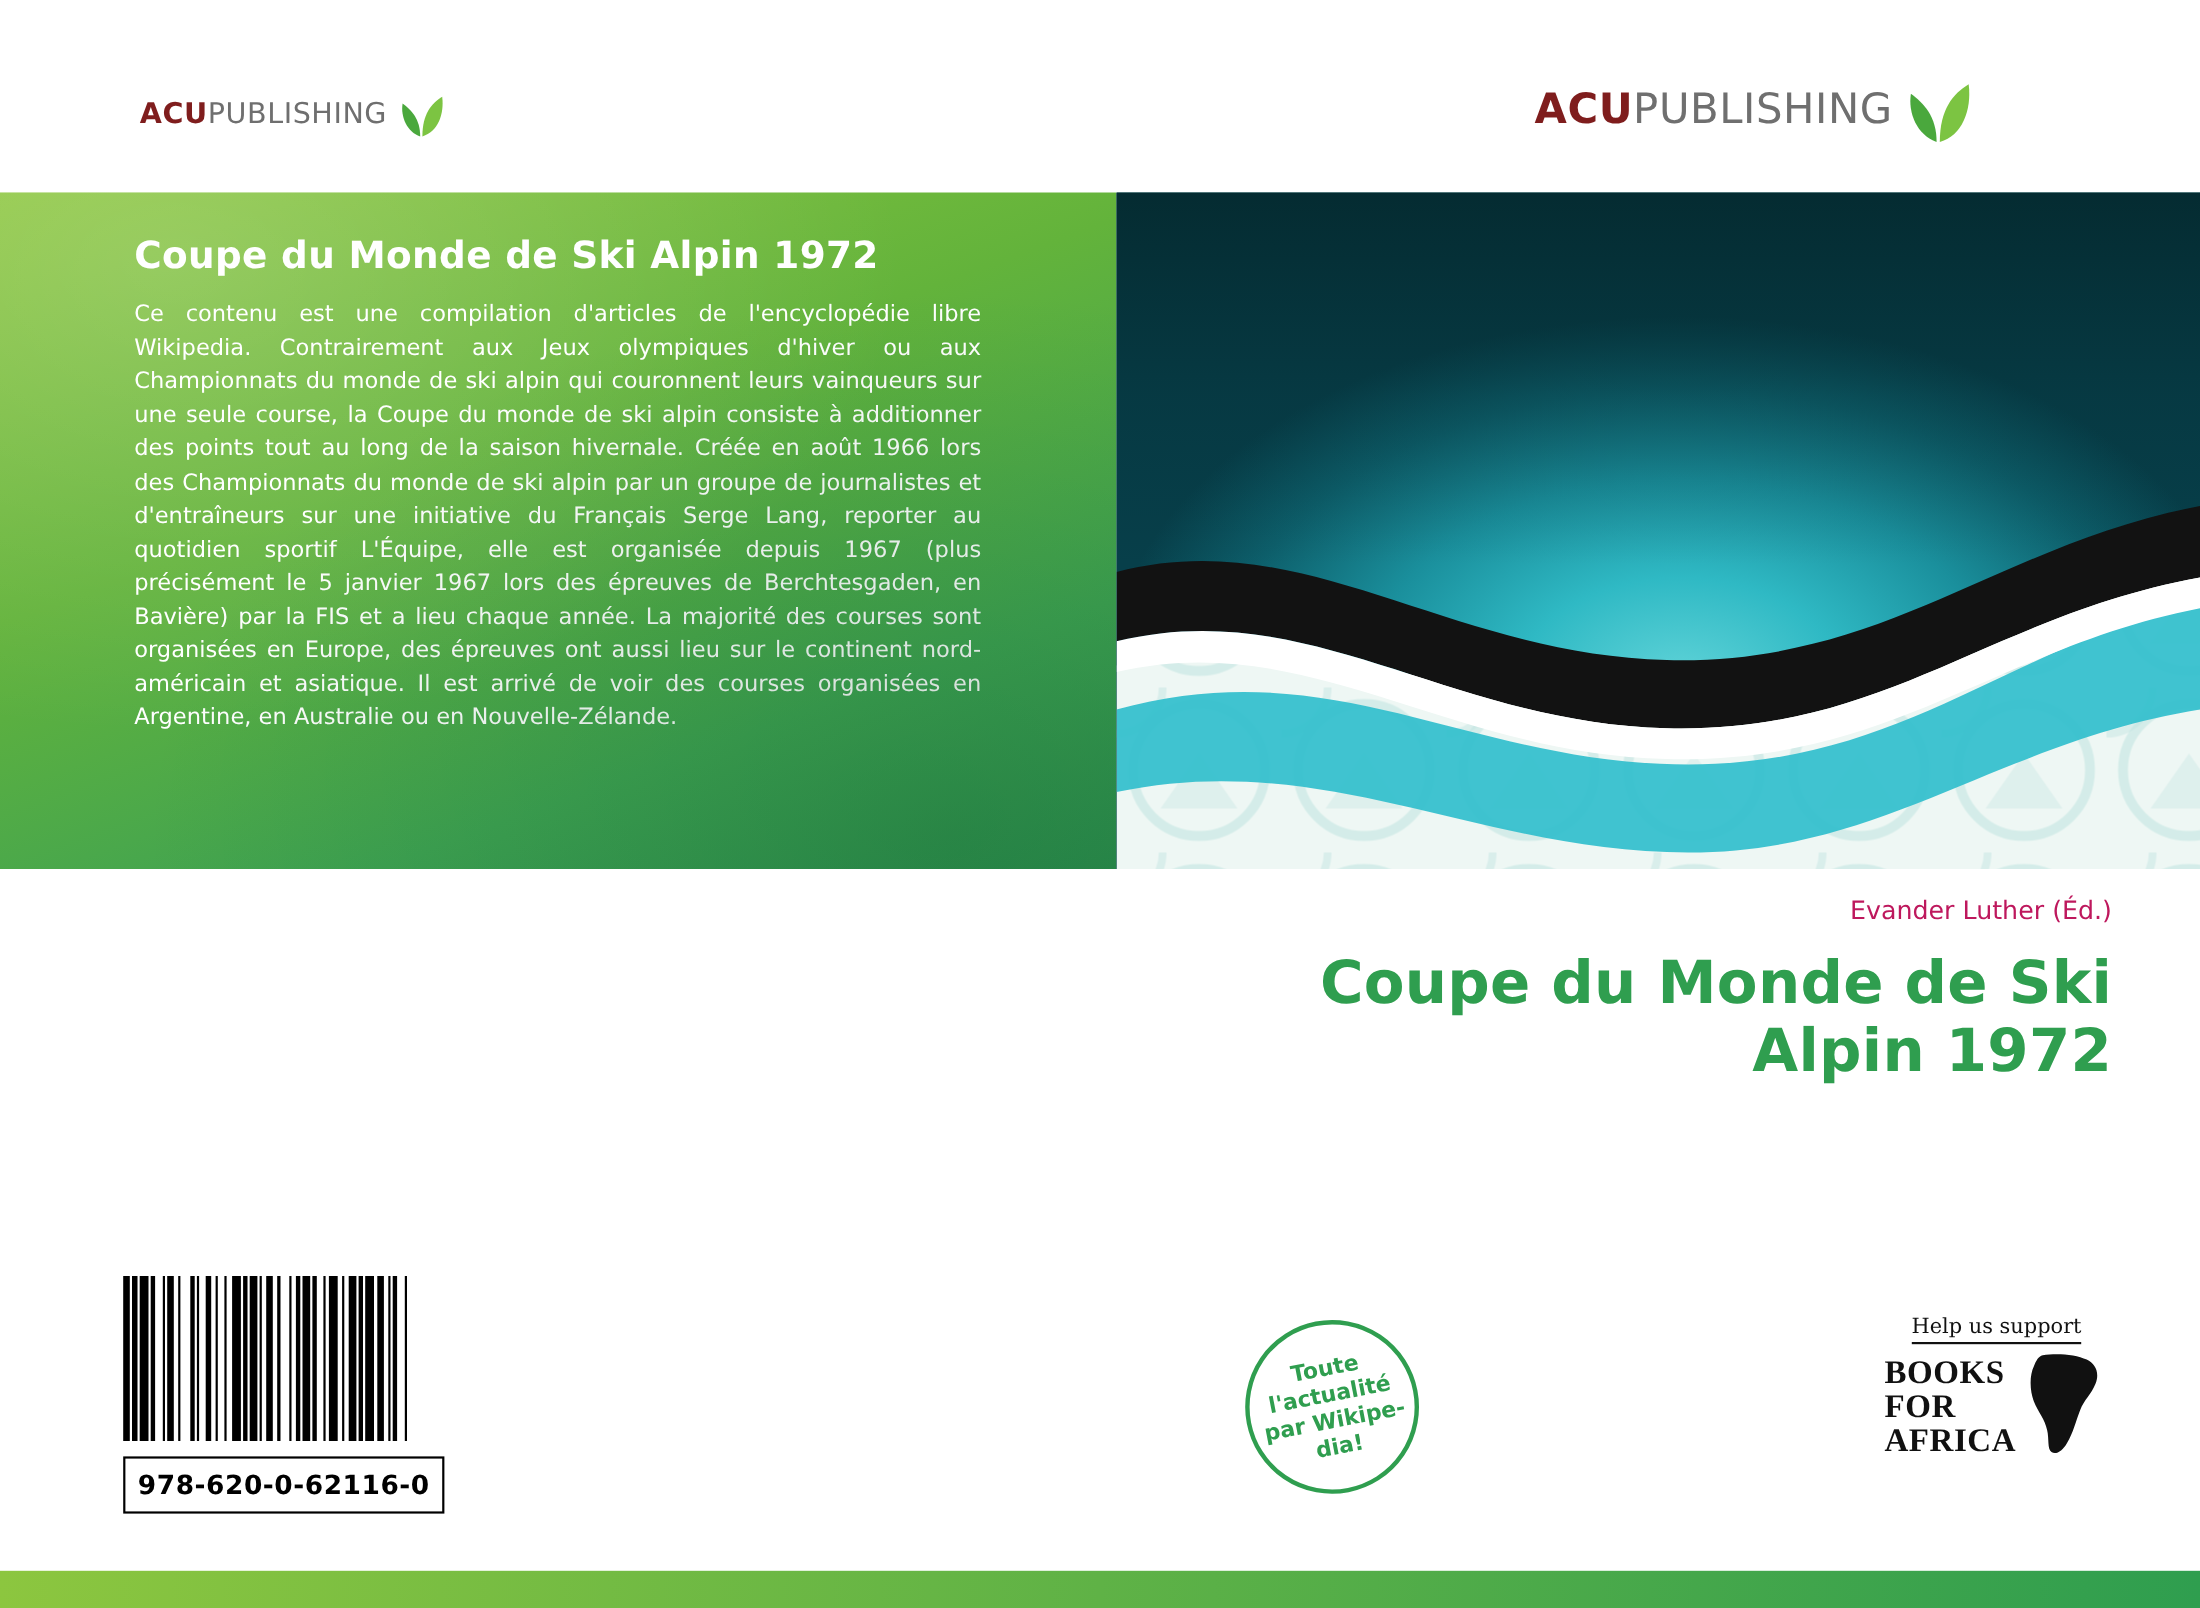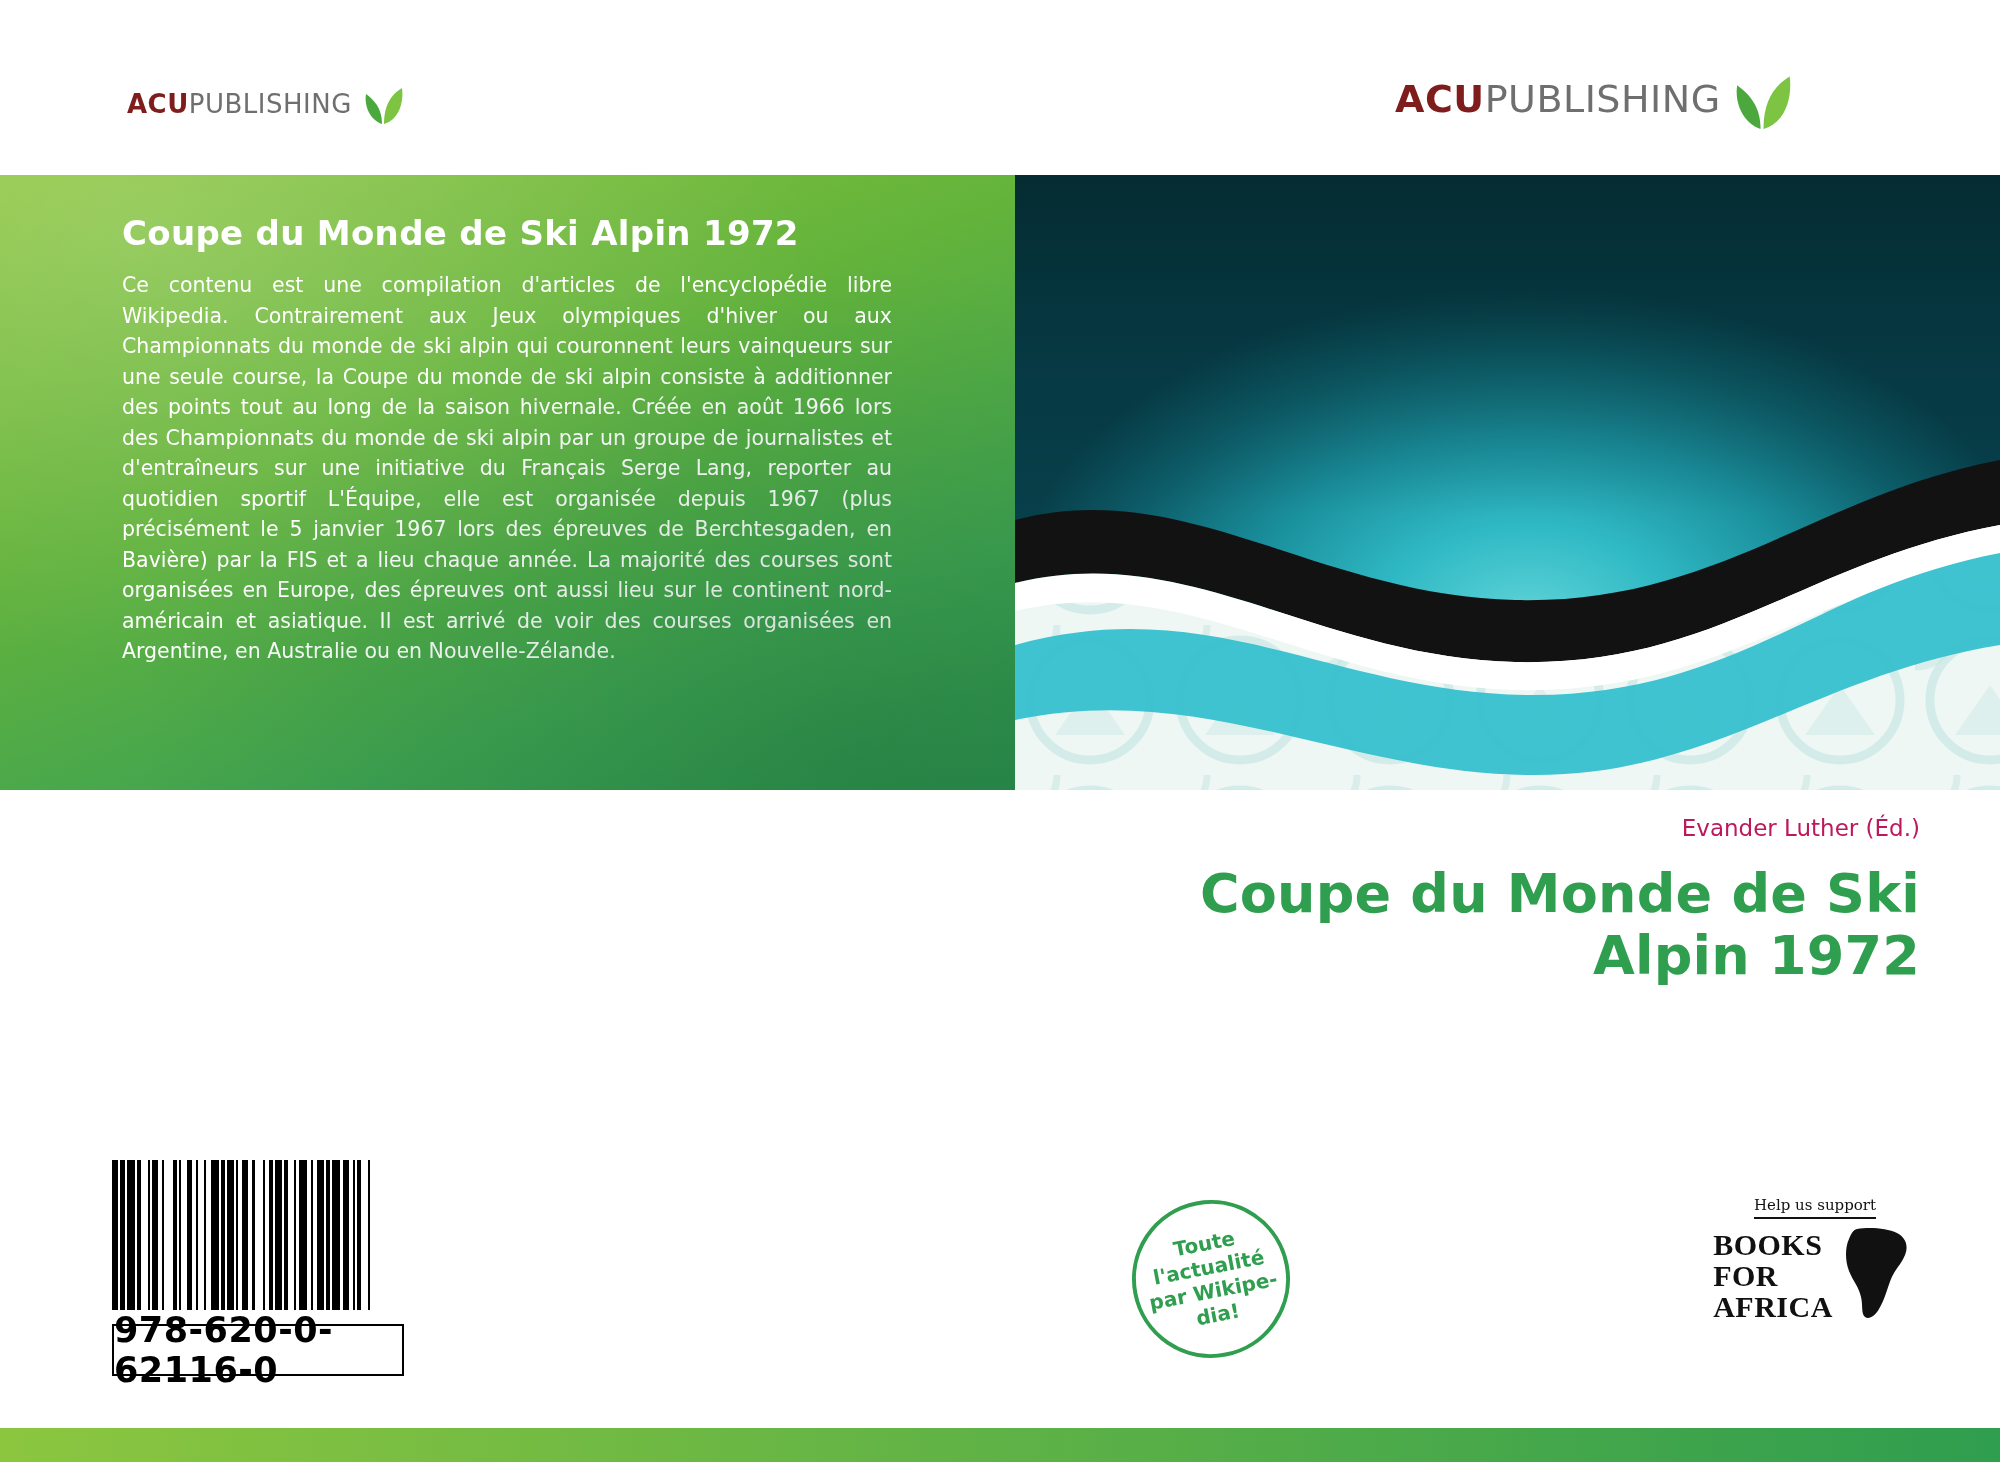--- a/index.html
+++ b/index.html
@@ -146,21 +146,21 @@
   #barcode-bars i { display: block; background: #000; }
   #isbn-box {
     margin-top: 14px;
     border: 2px solid #000;
     width: 288px;
     height: 48px;
     display: flex;
     align-items: center;
     justify-content: center;
     font-family: "DejaVu Sans", sans-serif;
-    font-size: 35px;
+    font-size: 24px;
     font-weight: bold;
     letter-spacing: 0.5px;
     color: #000;
   }
 
   
   #wiki-stamp {
     position: absolute;
     left: 1132px; top: 1200px;
     width: 158px; height: 158px;
@@ -182,21 +182,21 @@
   
   #bfa {
     position: absolute;
     left: 1700px; top: 1195px;
     width: 230px;
     text-align: center;
     color: #111;
     font-family: "DejaVu Serif", serif;
   }
   #bfa .help {
-    font-size: 15px;
+    font-size: 19px;
     border-bottom: 2px solid #111;
     padding-bottom: 3px;
     display: inline-block;
     margin-bottom: 6px;
   }
   #bfa .bfa-row {
     display: flex;
     align-items: center;
     justify-content: center;
     gap: 6px;

